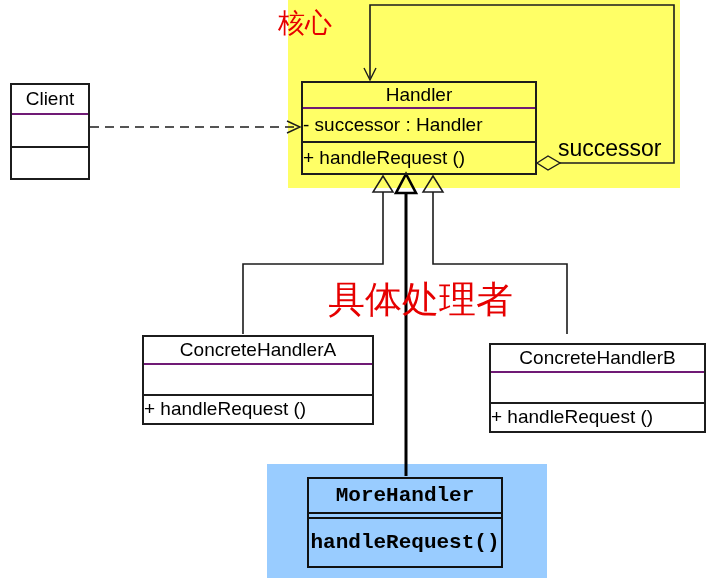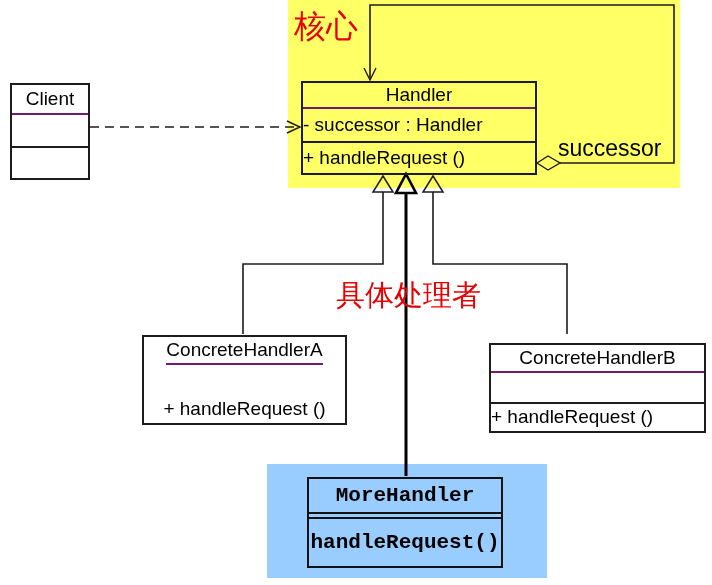--- a/index.html
+++ b/index.html
@@ -24,22 +24,22 @@
     box-sizing:border-box;display:flex;align-items:center;
     font-size:19px;color:#000;padding:0 0;white-space:nowrap;
   }
   .uml-row.mid{border-bottom:2px solid #1c1c1c;}
   .uml-row.center{justify-content:center;padding:12px;}
   .serifbold{font-family:Liberation Mono, monospace;font-weight:bold;font-size:21px;}
   .annotation{
     position:absolute;z-index:3;color:#e60000;
     font-family:"Liberation Serif",serif;white-space:nowrap;line-height:1;
   }
-  #core-label{left:294px;top:10px;font-size:32px;}
-  #concrete-label{left:328px;top:281px;font-size:29px;margin-left:8px;}
+  #core-label{left:278px;top:10px;font-size:27px;}
+  #concrete-label{left:328px;top:281px;font-size:37px;}
   #successor-label{
     position:absolute;z-index:3;left:558px;top:137px;font-size:23px;color:#000;
     font-family:"Liberation Sans",sans-serif;white-space:nowrap;line-height:1;
   }
 </style>
 </head>
 <body>
 
 <div id="canvas">
 
@@ -70,21 +70,21 @@
     <div class="uml-row mid" style="flex:1;"></div>
     <div class="uml-row" style="flex:1;"></div>
   </div>
 
   <div class="uml-class transparent" style="left:301px;top:81px;width:236px;height:94px;">
     <div class="uml-title" style="height:26px;">Handler</div>
     <div class="uml-row mid" style="flex:1.05;">- successor : Handler</div>
     <div class="uml-row" style="flex:1;">+ handleRequest ()</div>
   </div>
 
-  <div class="uml-class" style="left:142px;top:335px;width:205px;height:90px;align-items:center;">
+  <div class="uml-class" style="left:142px;top:335px;width:232px;height:90px;">
     <div class="uml-title" style="height:28px;">ConcreteHandlerA</div>
     <div class="uml-row mid" style="flex:1.05;"></div>
     <div class="uml-row" style="flex:1;">+ handleRequest ()</div>
   </div>
 
   <div class="uml-class" style="left:489px;top:335px;width:217px;height:90px;margin-top:8px;">
     <div class="uml-title" style="height:28px;">ConcreteHandlerB</div>
     <div class="uml-row mid" style="flex:1.05;"></div>
     <div class="uml-row" style="flex:1;">+ handleRequest ()</div>
   </div>

